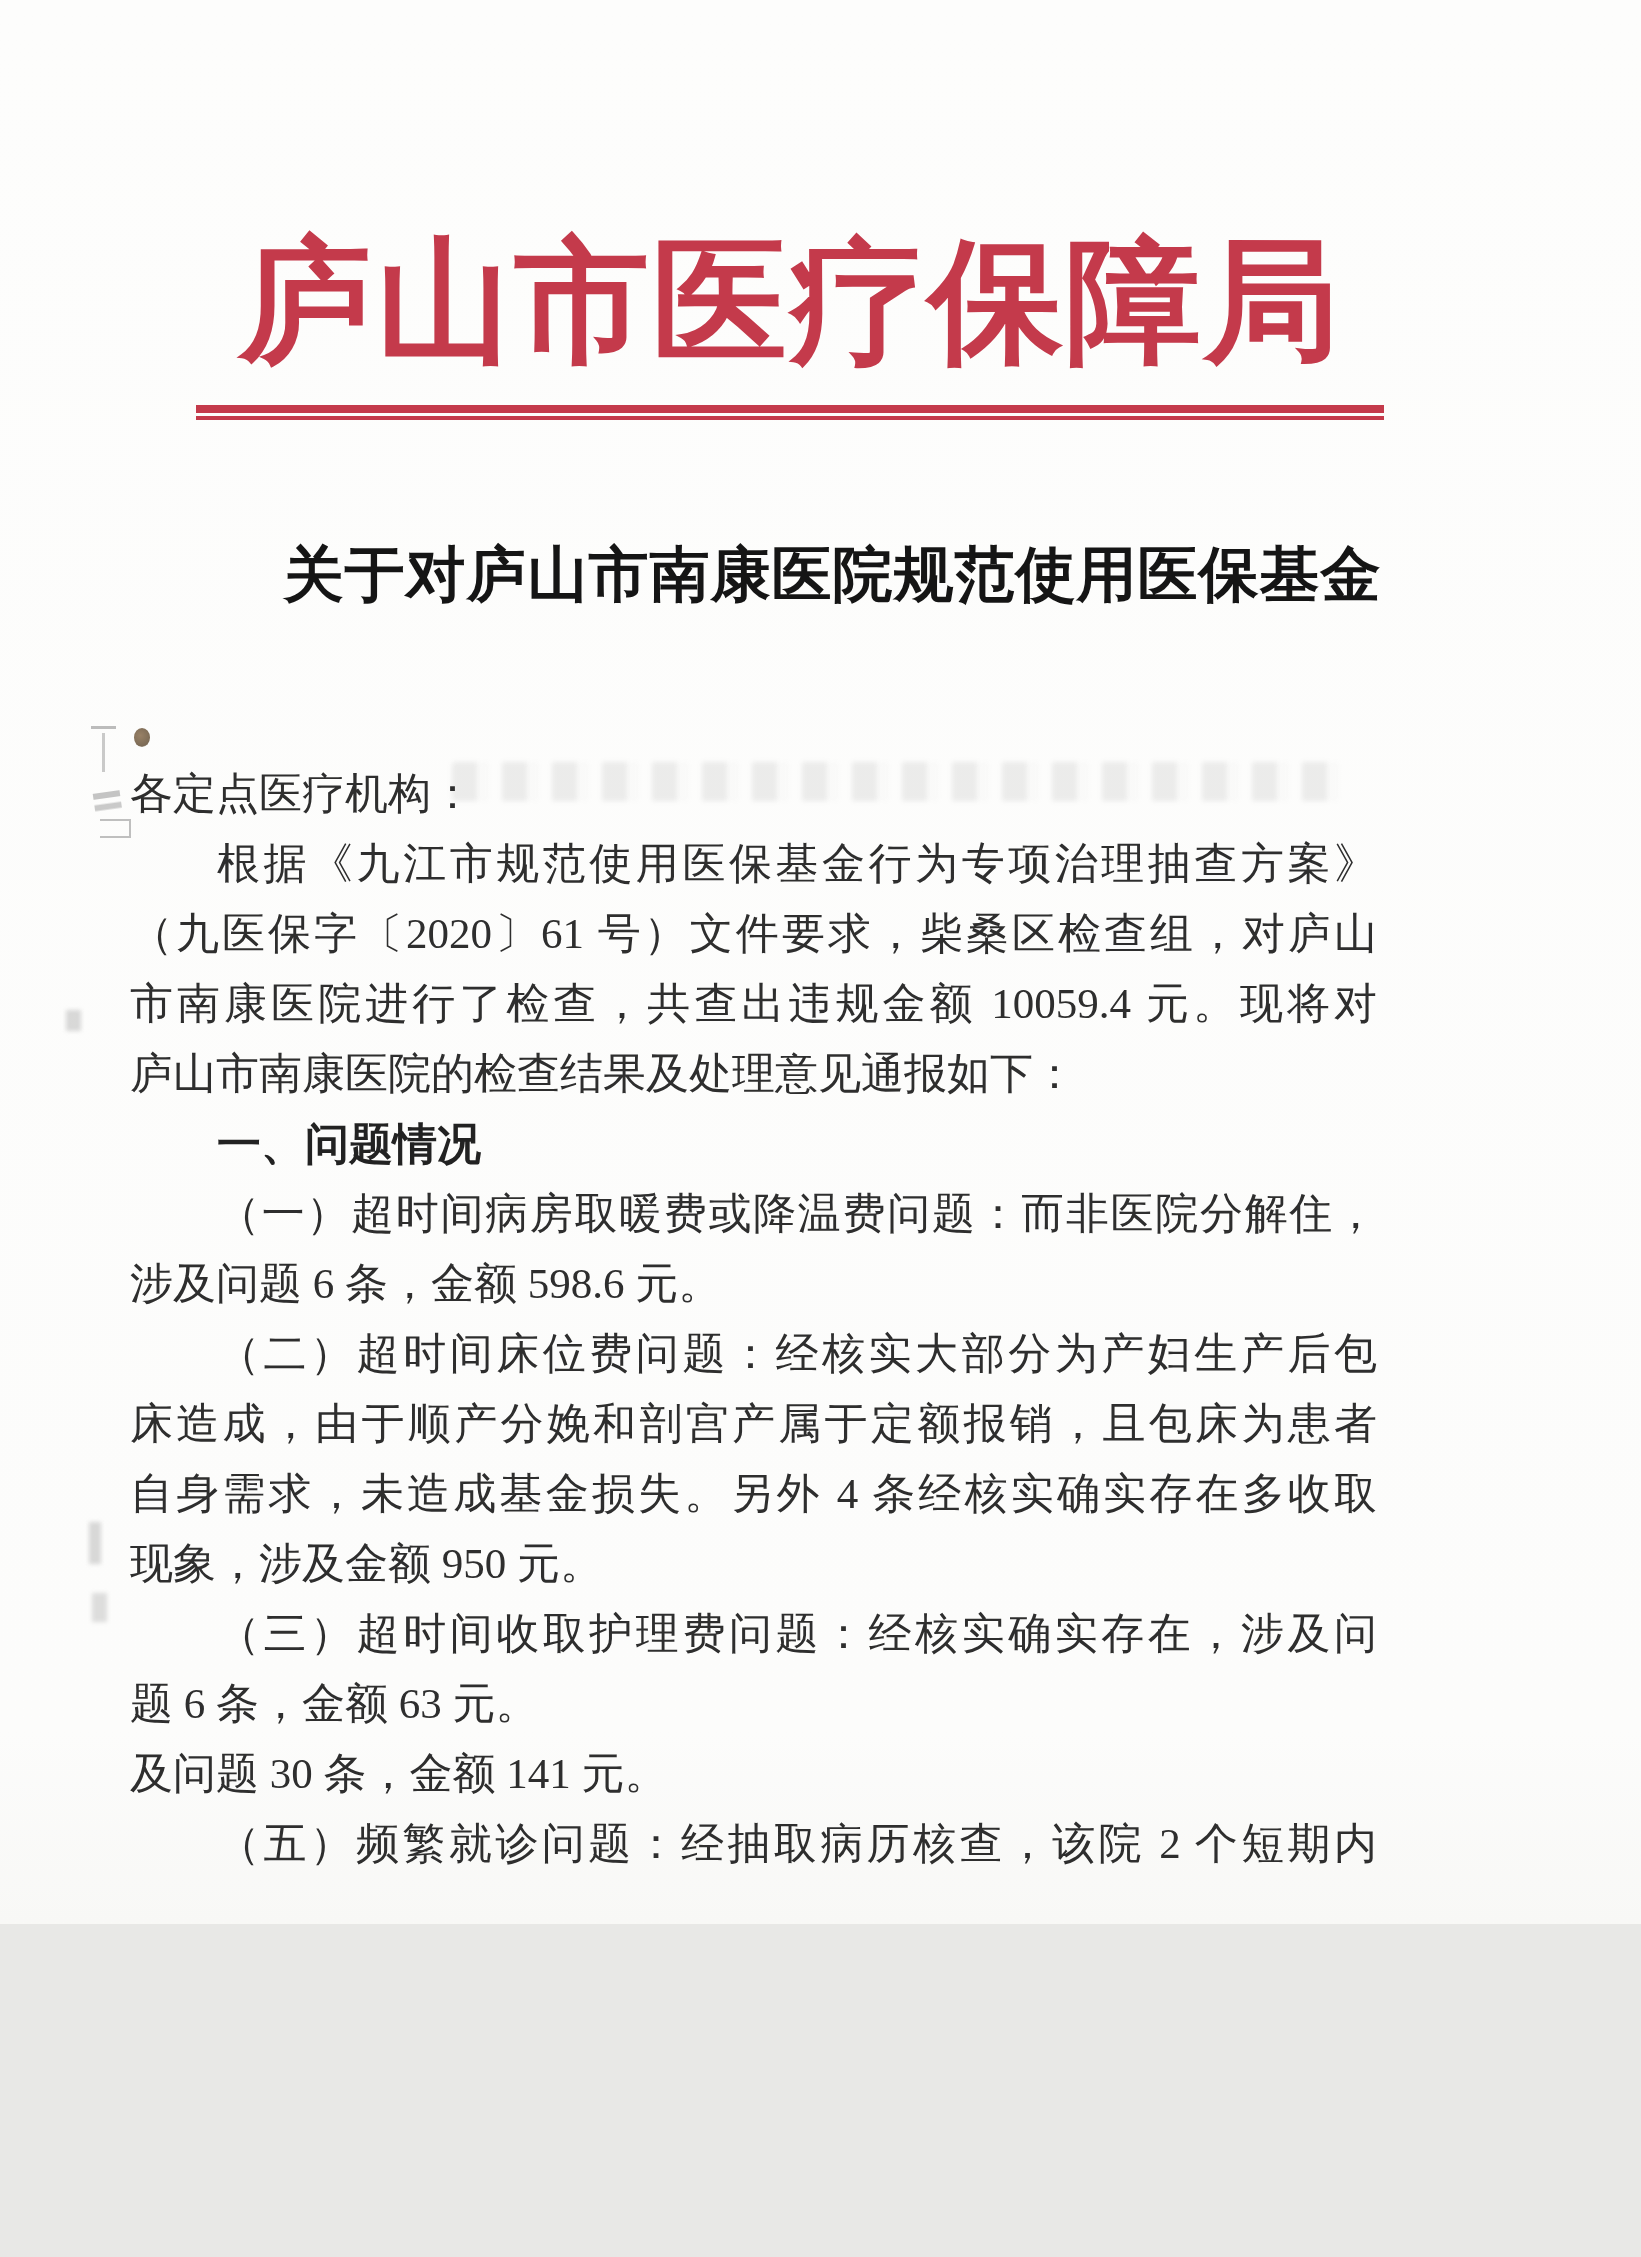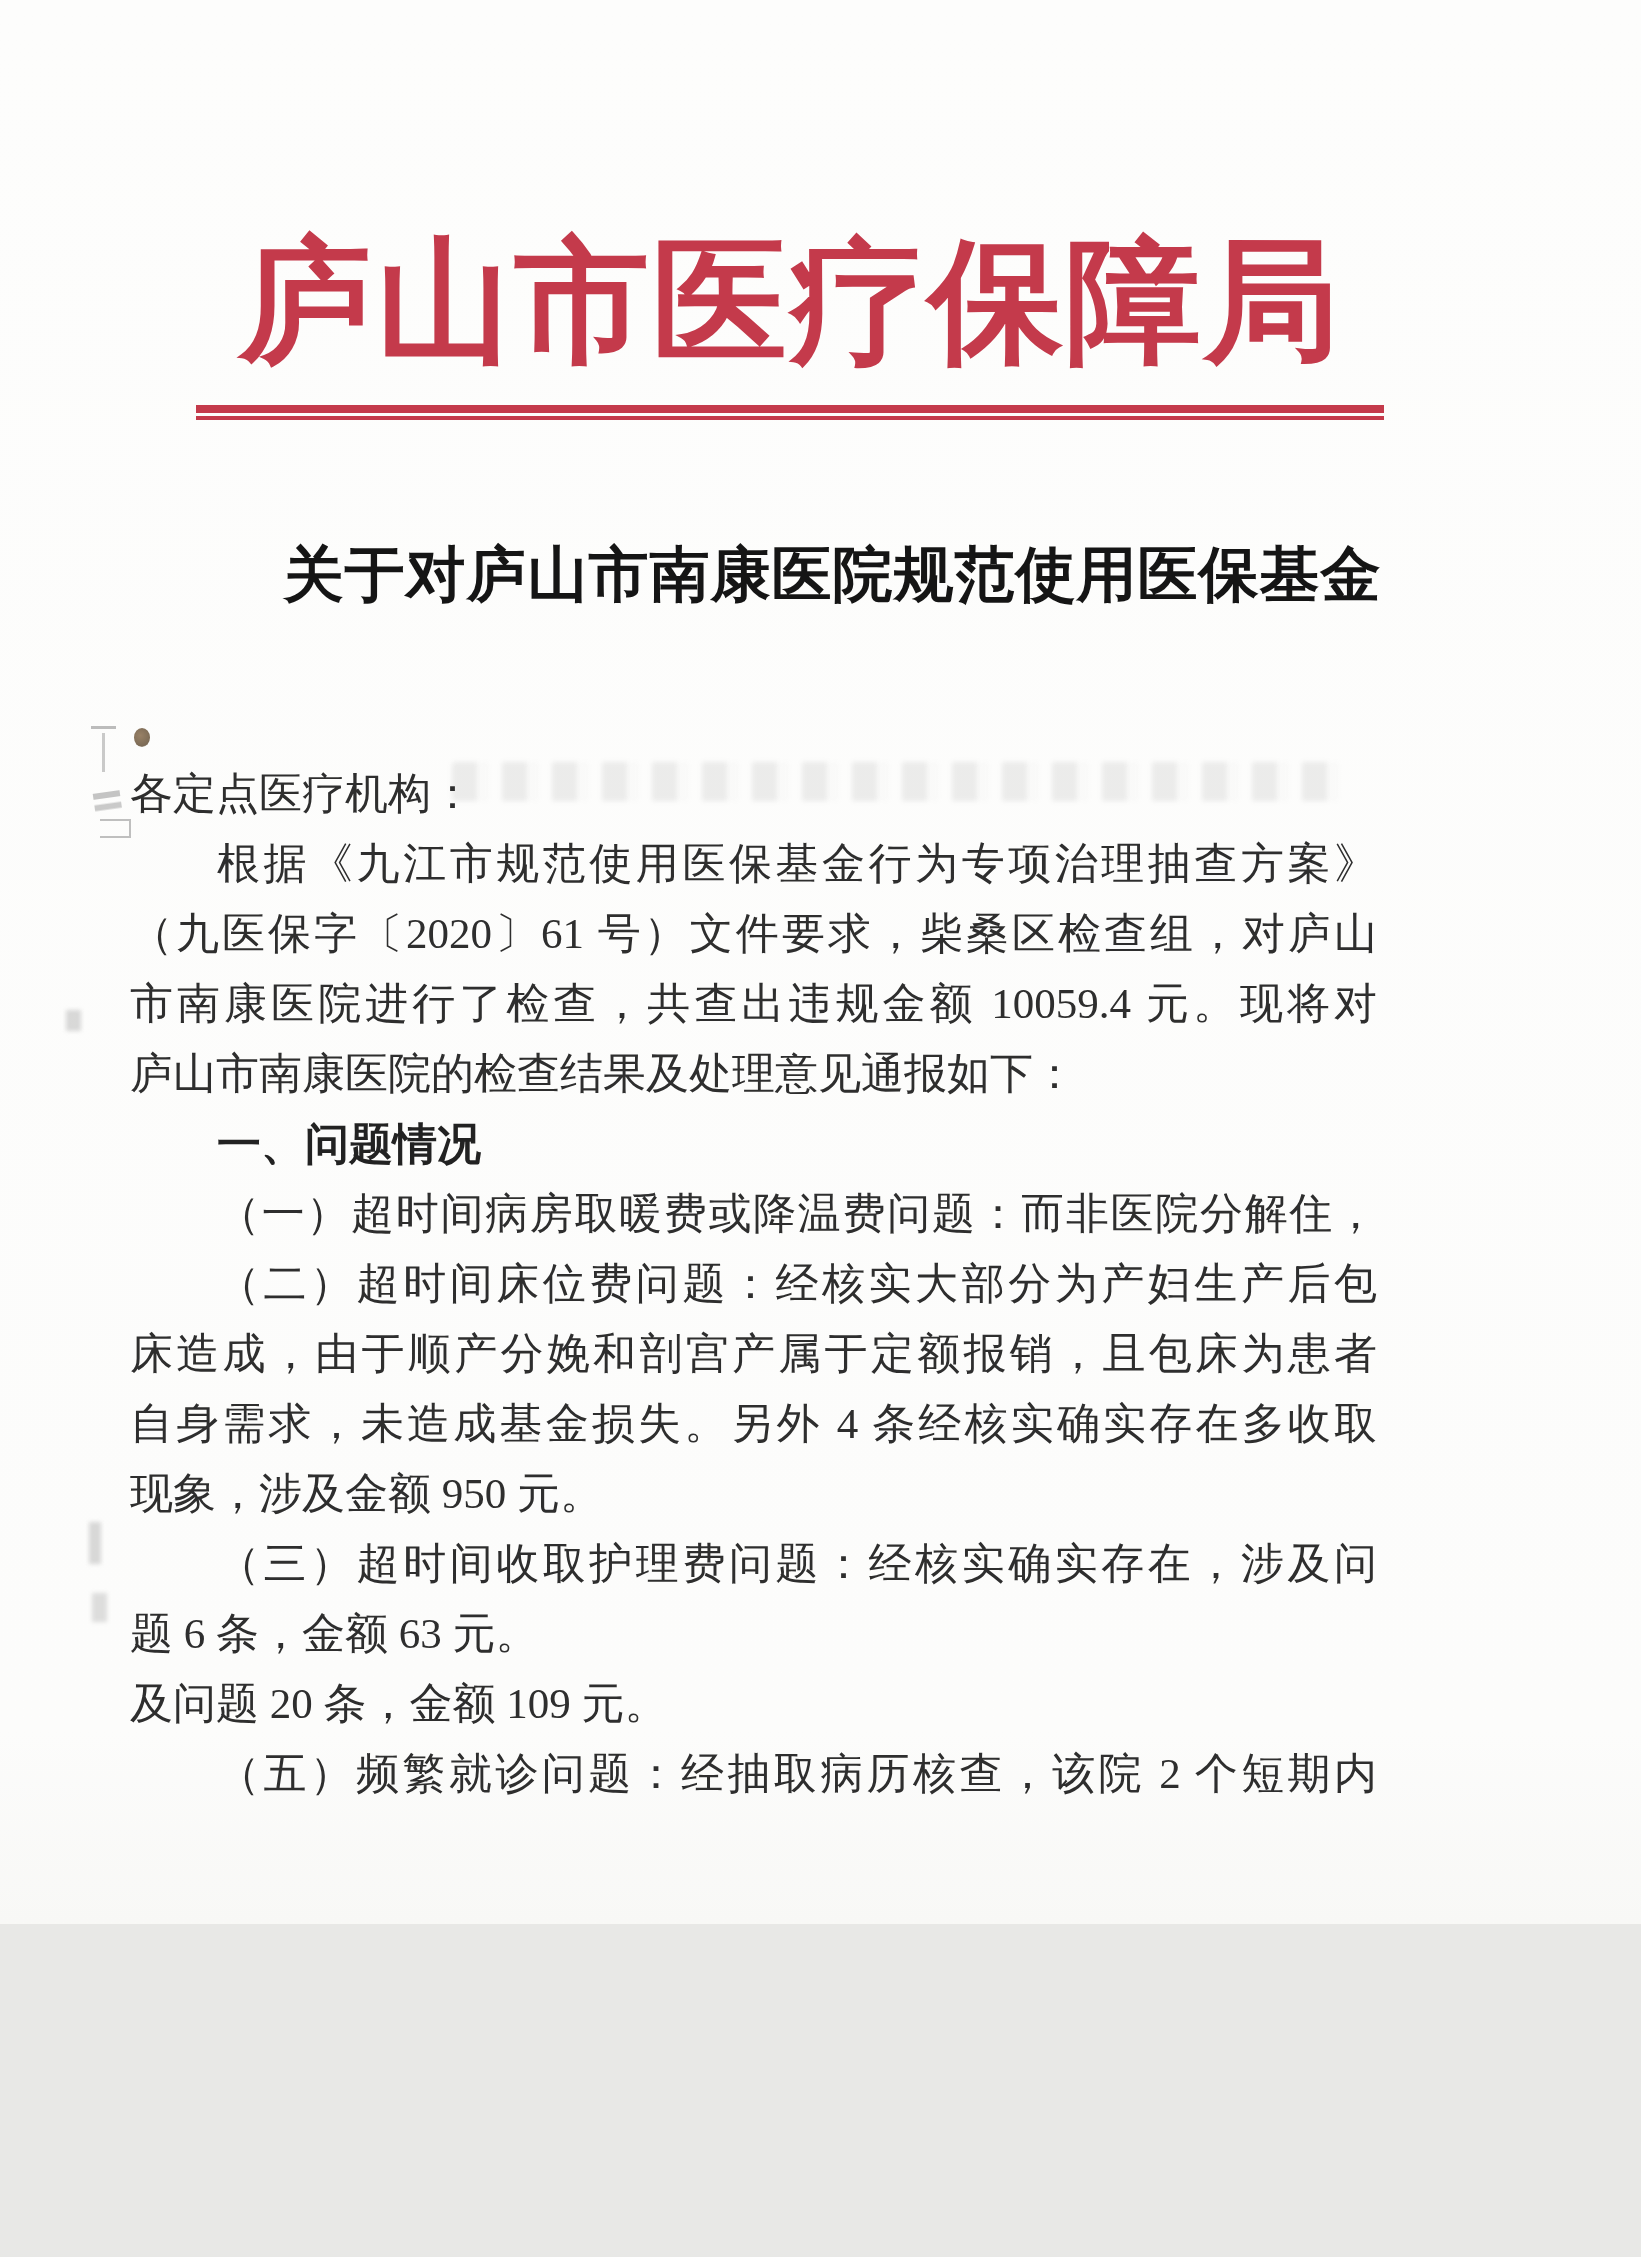--- a/index.html
+++ b/index.html
@@ -143,27 +143,28 @@
   <div class="ghost-band"></div>
 
   <div class="body-block" id="body-lines">
       <div class="body-line">各定点医疗机构：</div>
       <div class="body-line indent justify">根据《九江市规范使用医保基金行为专项治理抽查方案》</div>
       <div class="body-line justify">（九医保字〔2020〕61 号）文件要求，柴桑区检查组，对庐山</div>
       <div class="body-line justify">市南康医院进行了检查，共查出违规金额 10059.4 元。现将对</div>
       <div class="body-line">庐山市南康医院的检查结果及处理意见通报如下：</div>
       <div class="body-line indent heading">一、问题情况</div>
       <div class="body-line indent justify">（一）超时间病房取暖费或降温费问题：而非医院分解住，</div>
+      <div class="body-line">涉及问题 6 条，金额 598.6 元。</div>
       <div class="body-line indent justify">（二）超时间床位费问题：经核实大部分为产妇生产后包</div>
       <div class="body-line justify">床造成，由于顺产分娩和剖宫产属于定额报销，且包床为患者</div>
       <div class="body-line justify">自身需求，未造成基金损失。另外 4 条经核实确实存在多收取</div>
       <div class="body-line">现象，涉及金额 950 元。</div>
       <div class="body-line indent justify">（三）超时间收取护理费问题：经核实确实存在，涉及问</div>
       <div class="body-line">题 6 条，金额 63 元。</div>
-      <div class="body-line">及问题 20 条，金额 109 元。</div>
+      <div class="body-line">及问题 30 条，金额 141 元。</div>
       <div class="body-line indent justify">（五）频繁就诊问题：经抽取病历核查，该院 2 个短期内</div>
     </div>
 
   <div class="page-number">- 1 -</div>
 
   <div class="artifact a-scribble1"></div>
   <div class="artifact a-dot"></div>
   <div class="artifact a-scribble2"></div>
   <div class="artifact a-scribble3"></div>
   <div class="artifact a-smudge1"></div>

